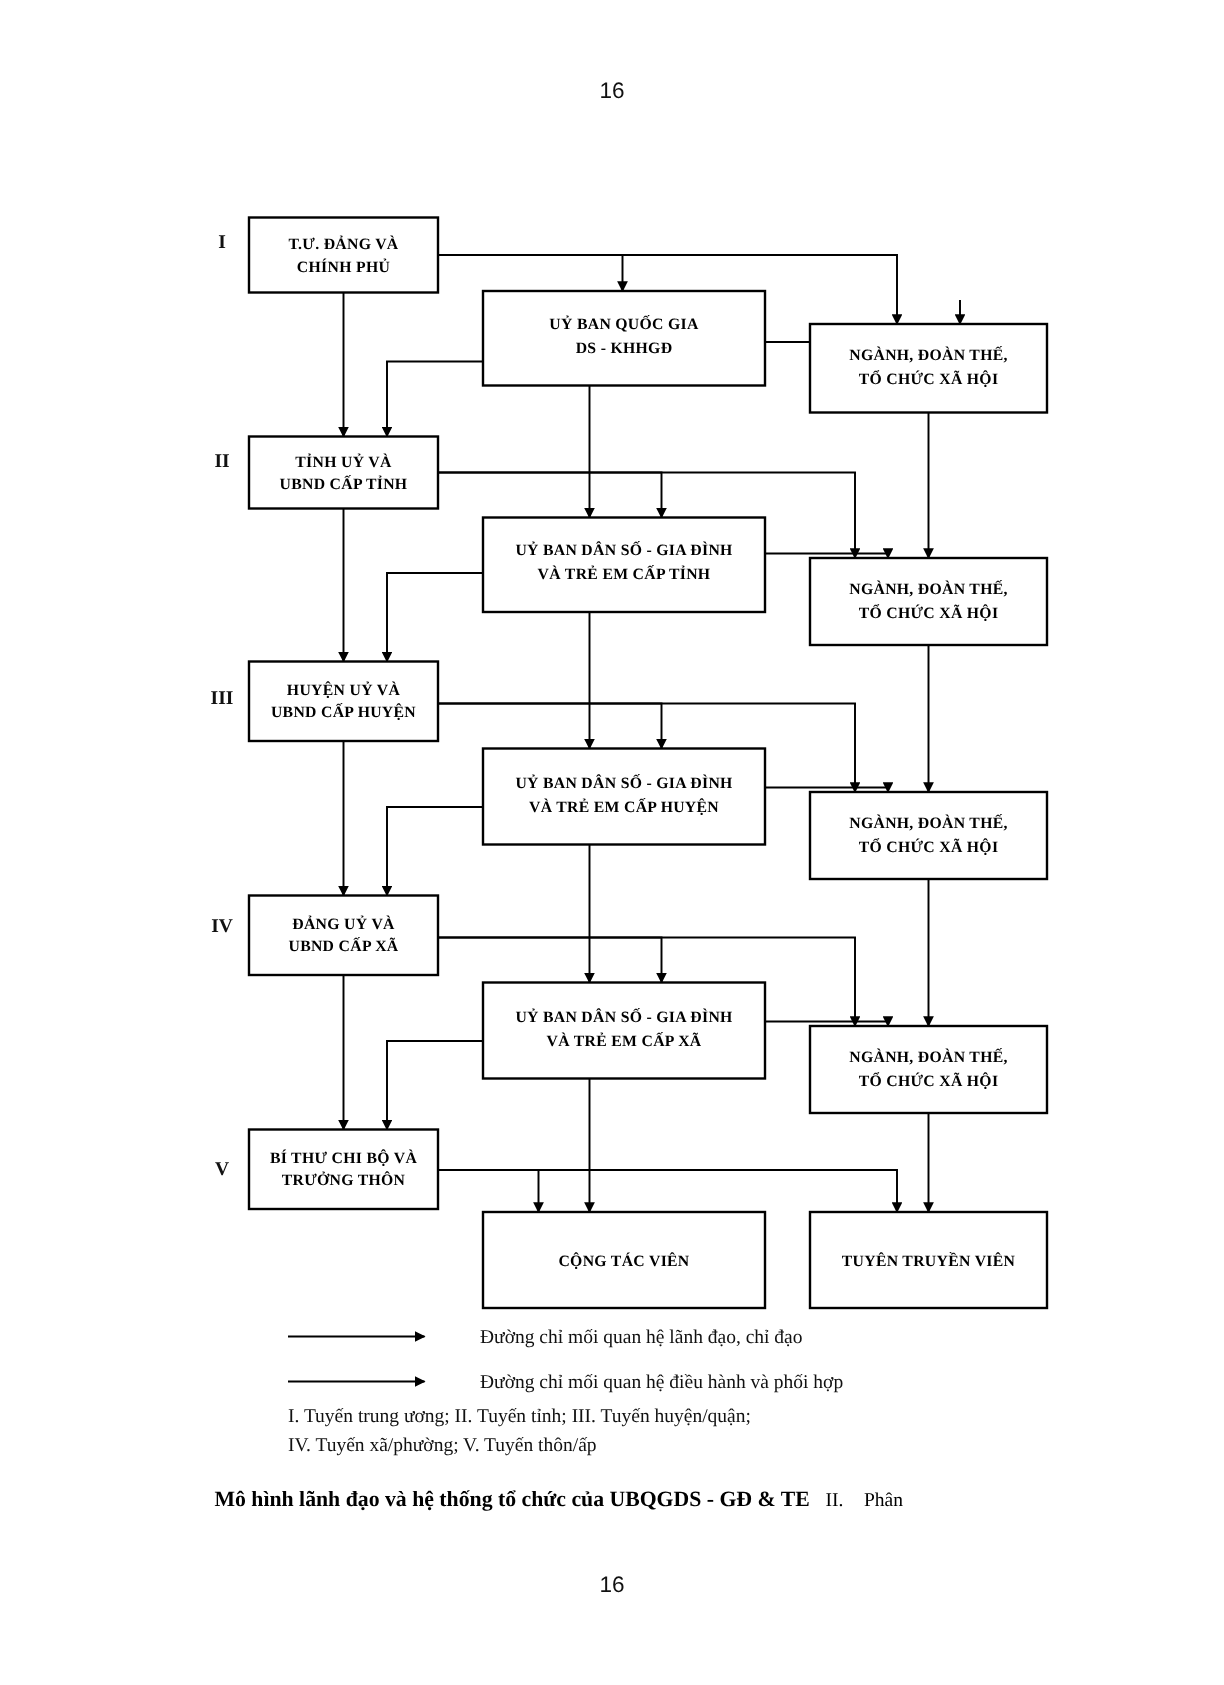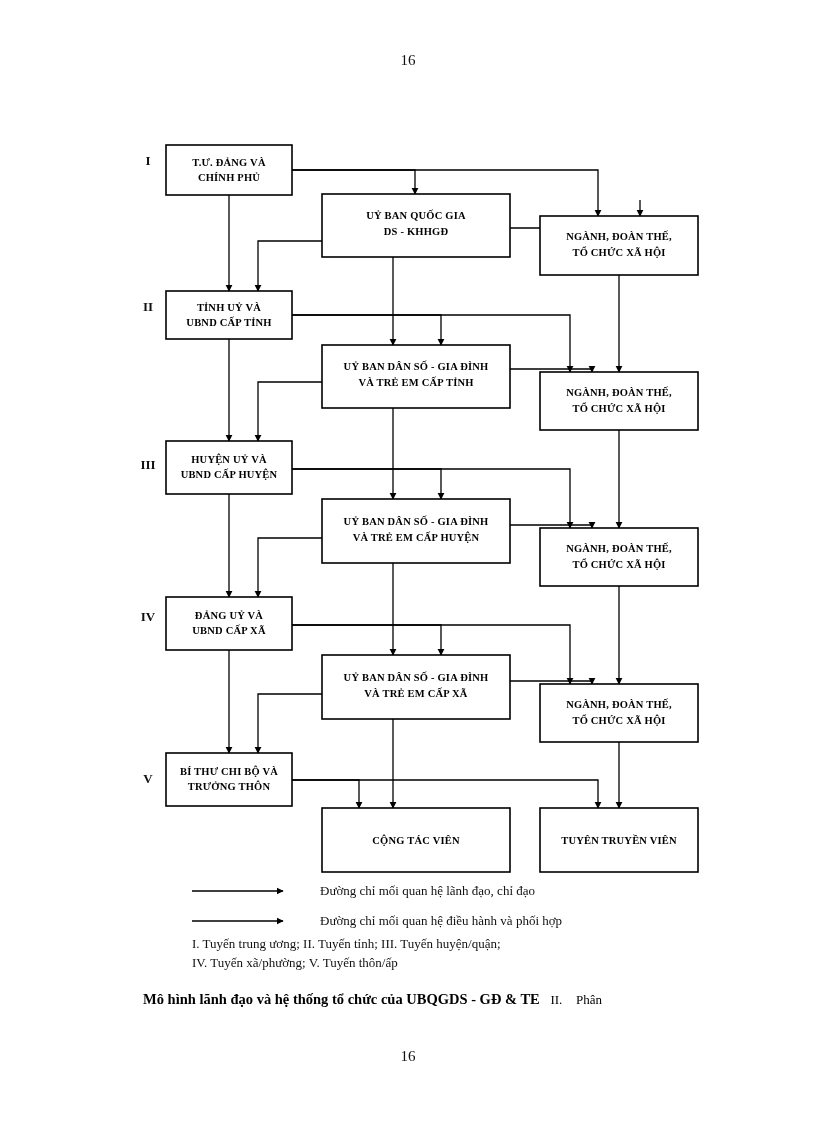--- a/index.html
+++ b/index.html
@@ -6,21 +6,21 @@
   body{
     width:816px;height:1123px;
     font-family:"Liberation Serif","DejaVu Serif",serif;
     color:#000000;
     position:relative;
     overflow:hidden;
   }
   .page{position:relative;width:816px;height:1123px;}
   .page-num{
     position:absolute;left:0;width:816px;text-align:center;
-    font-size:15px;font-family:Liberation Serif, serif;color:#111;
+    font-size:15px;font-family:Liberation Sans, sans-serif;color:#111;
   }
   .page-num.top{top:52px;}
   .page-num.bottom{top:1048px;}
 
   #diagram{position:absolute;left:0;top:0;width:816px;height:1123px;}
 
   .bx-text{
     font-family:"Liberation Serif","DejaVu Serif",serif;
     font-weight:bold;
     font-size:10.5px;

